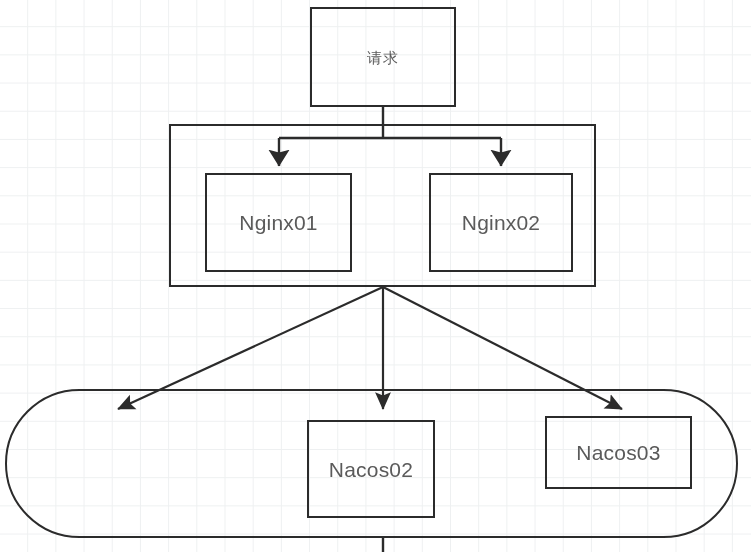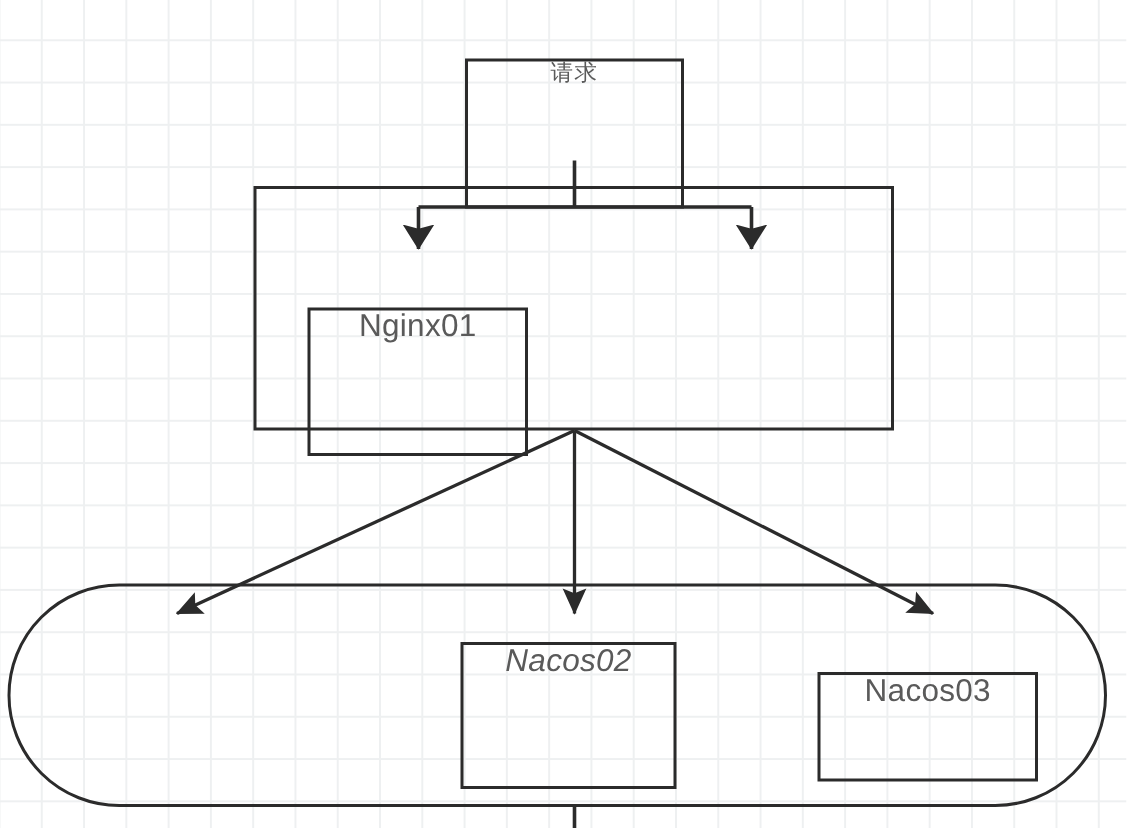--- a/index.html
+++ b/index.html
@@ -26,22 +26,22 @@
     top: 0;
     width: 751px;
     height: 552px;
   }
   .node-box {
     position: absolute;
     box-sizing: border-box;
     border: 2px solid #2b2b2b;
     background: transparent;
     display: flex;
+    align-items: center;
     justify-content: center;
-    margin-top: 32px;
   }
   .node-label {
     color: #5a5a5a;
     font-size: 21px;
     font-family: "Liberation Sans", sans-serif;
     letter-spacing: 0.2px;
     line-height: 1;
     white-space: nowrap;
     user-select: none;
   }
@@ -113,23 +113,26 @@
   <div class="group-stadium" style="left:5px; top:389px; width:733px; height:149px;"></div>
 
   <div class="node-box" style="left:310px; top:7px; width:146px; height:100px;">
     <span class="node-label cjk">请求</span>
   </div>
 
   <div class="node-box" style="left:205px; top:173px; width:147px; height:99px;">
     <span class="node-label">Nginx01</span>
   </div>
 
+  <div class="node-box" style="left:429px; top:173px; width:144px; height:99px;">
+    <span class="node-label">Nginx02</span>
+  </div>
 
 
-  <div class="node-box" style="left:307px; top:396px; width:144px; height:98px;font-style:italic;">
+  <div class="node-box" style="left:307px; top:420px; width:128px; height:98px;">
     <span class="node-label">Nacos02</span>
   </div>
 
   <div class="node-box" style="left:545px; top:416px; width:147px; height:73px;">
     <span class="node-label">Nacos03</span>
   </div>
 
 </div>
 
 </body></html>

